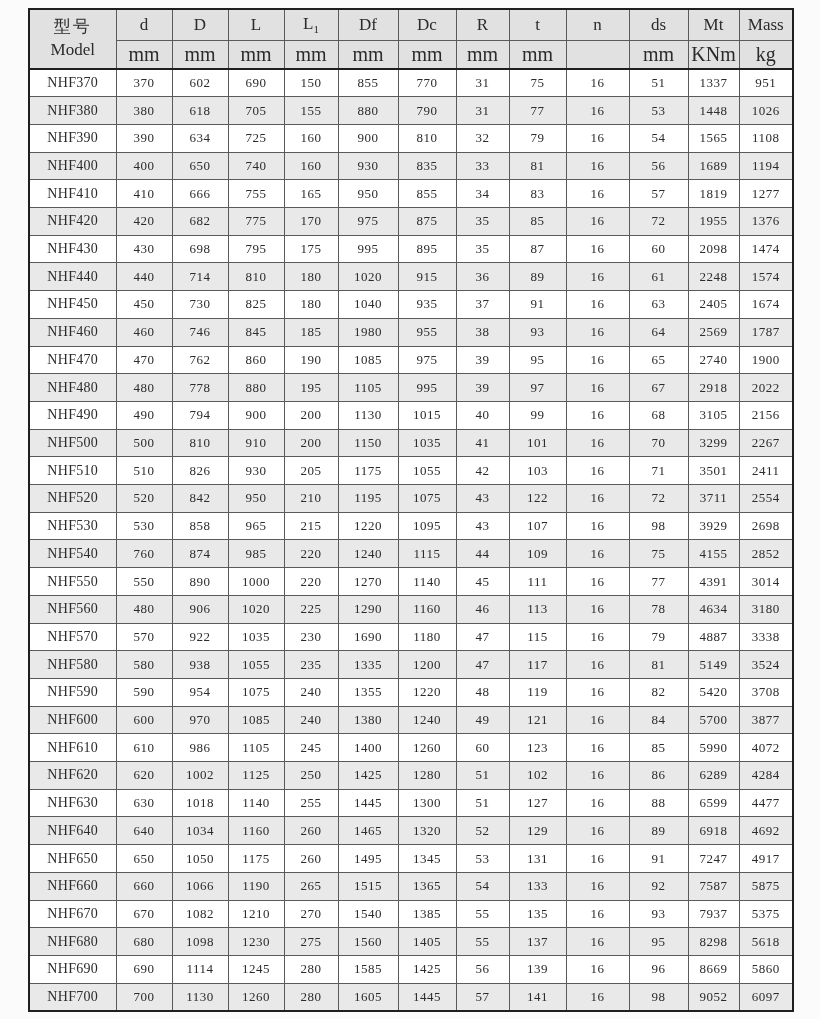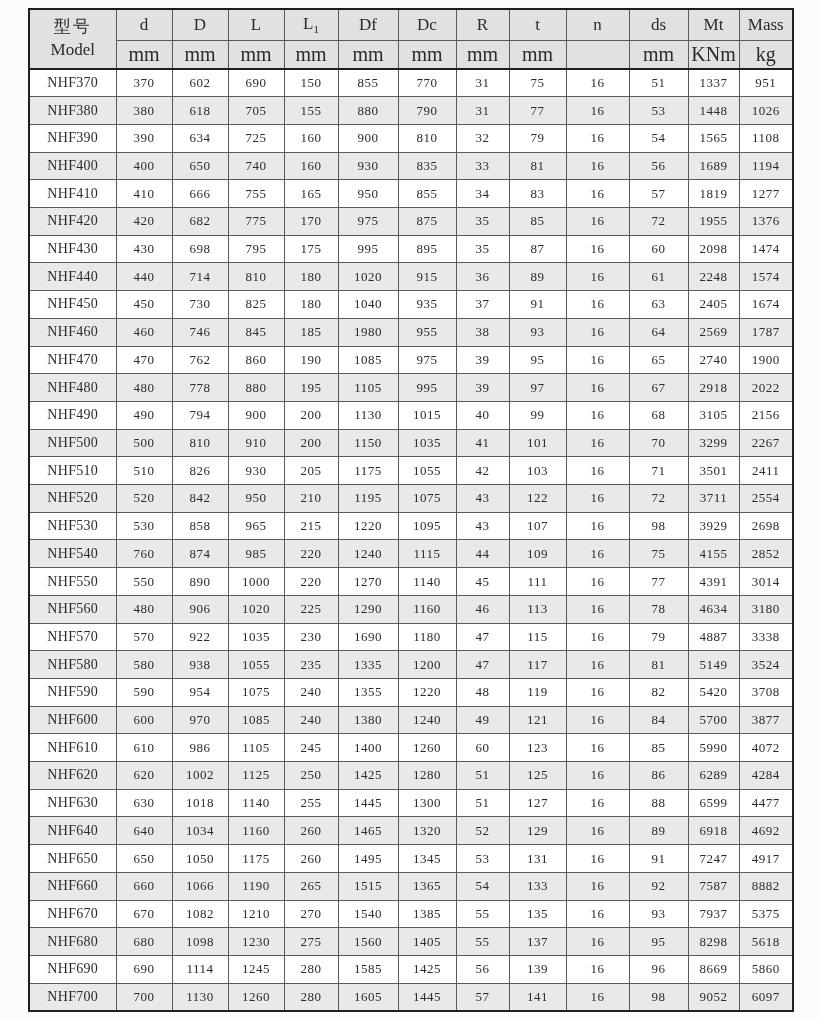--- a/index.html
+++ b/index.html
@@ -497,21 +497,21 @@
         </tr>
         <tr class="alt">
           <td class="model-cell">NHF620</td>
           <td>620</td>
           <td>1002</td>
           <td>1125</td>
           <td>250</td>
           <td>1425</td>
           <td>1280</td>
           <td>51</td>
-          <td>125</td>
+          <td>102</td>
           <td>16</td>
           <td>86</td>
           <td>6289</td>
           <td>4284</td>
         </tr>
         <tr>
           <td class="model-cell">NHF630</td>
           <td>630</td>
           <td>1018</td>
           <td>1140</td>
@@ -561,21 +561,21 @@
           <td>1066</td>
           <td>1190</td>
           <td>265</td>
           <td>1515</td>
           <td>1365</td>
           <td>54</td>
           <td>133</td>
           <td>16</td>
           <td>92</td>
           <td>7587</td>
-          <td>8882</td>
+          <td>5875</td>
         </tr>
         <tr>
           <td class="model-cell">NHF670</td>
           <td>670</td>
           <td>1082</td>
           <td>1210</td>
           <td>270</td>
           <td>1540</td>
           <td>1385</td>
           <td>55</td>

